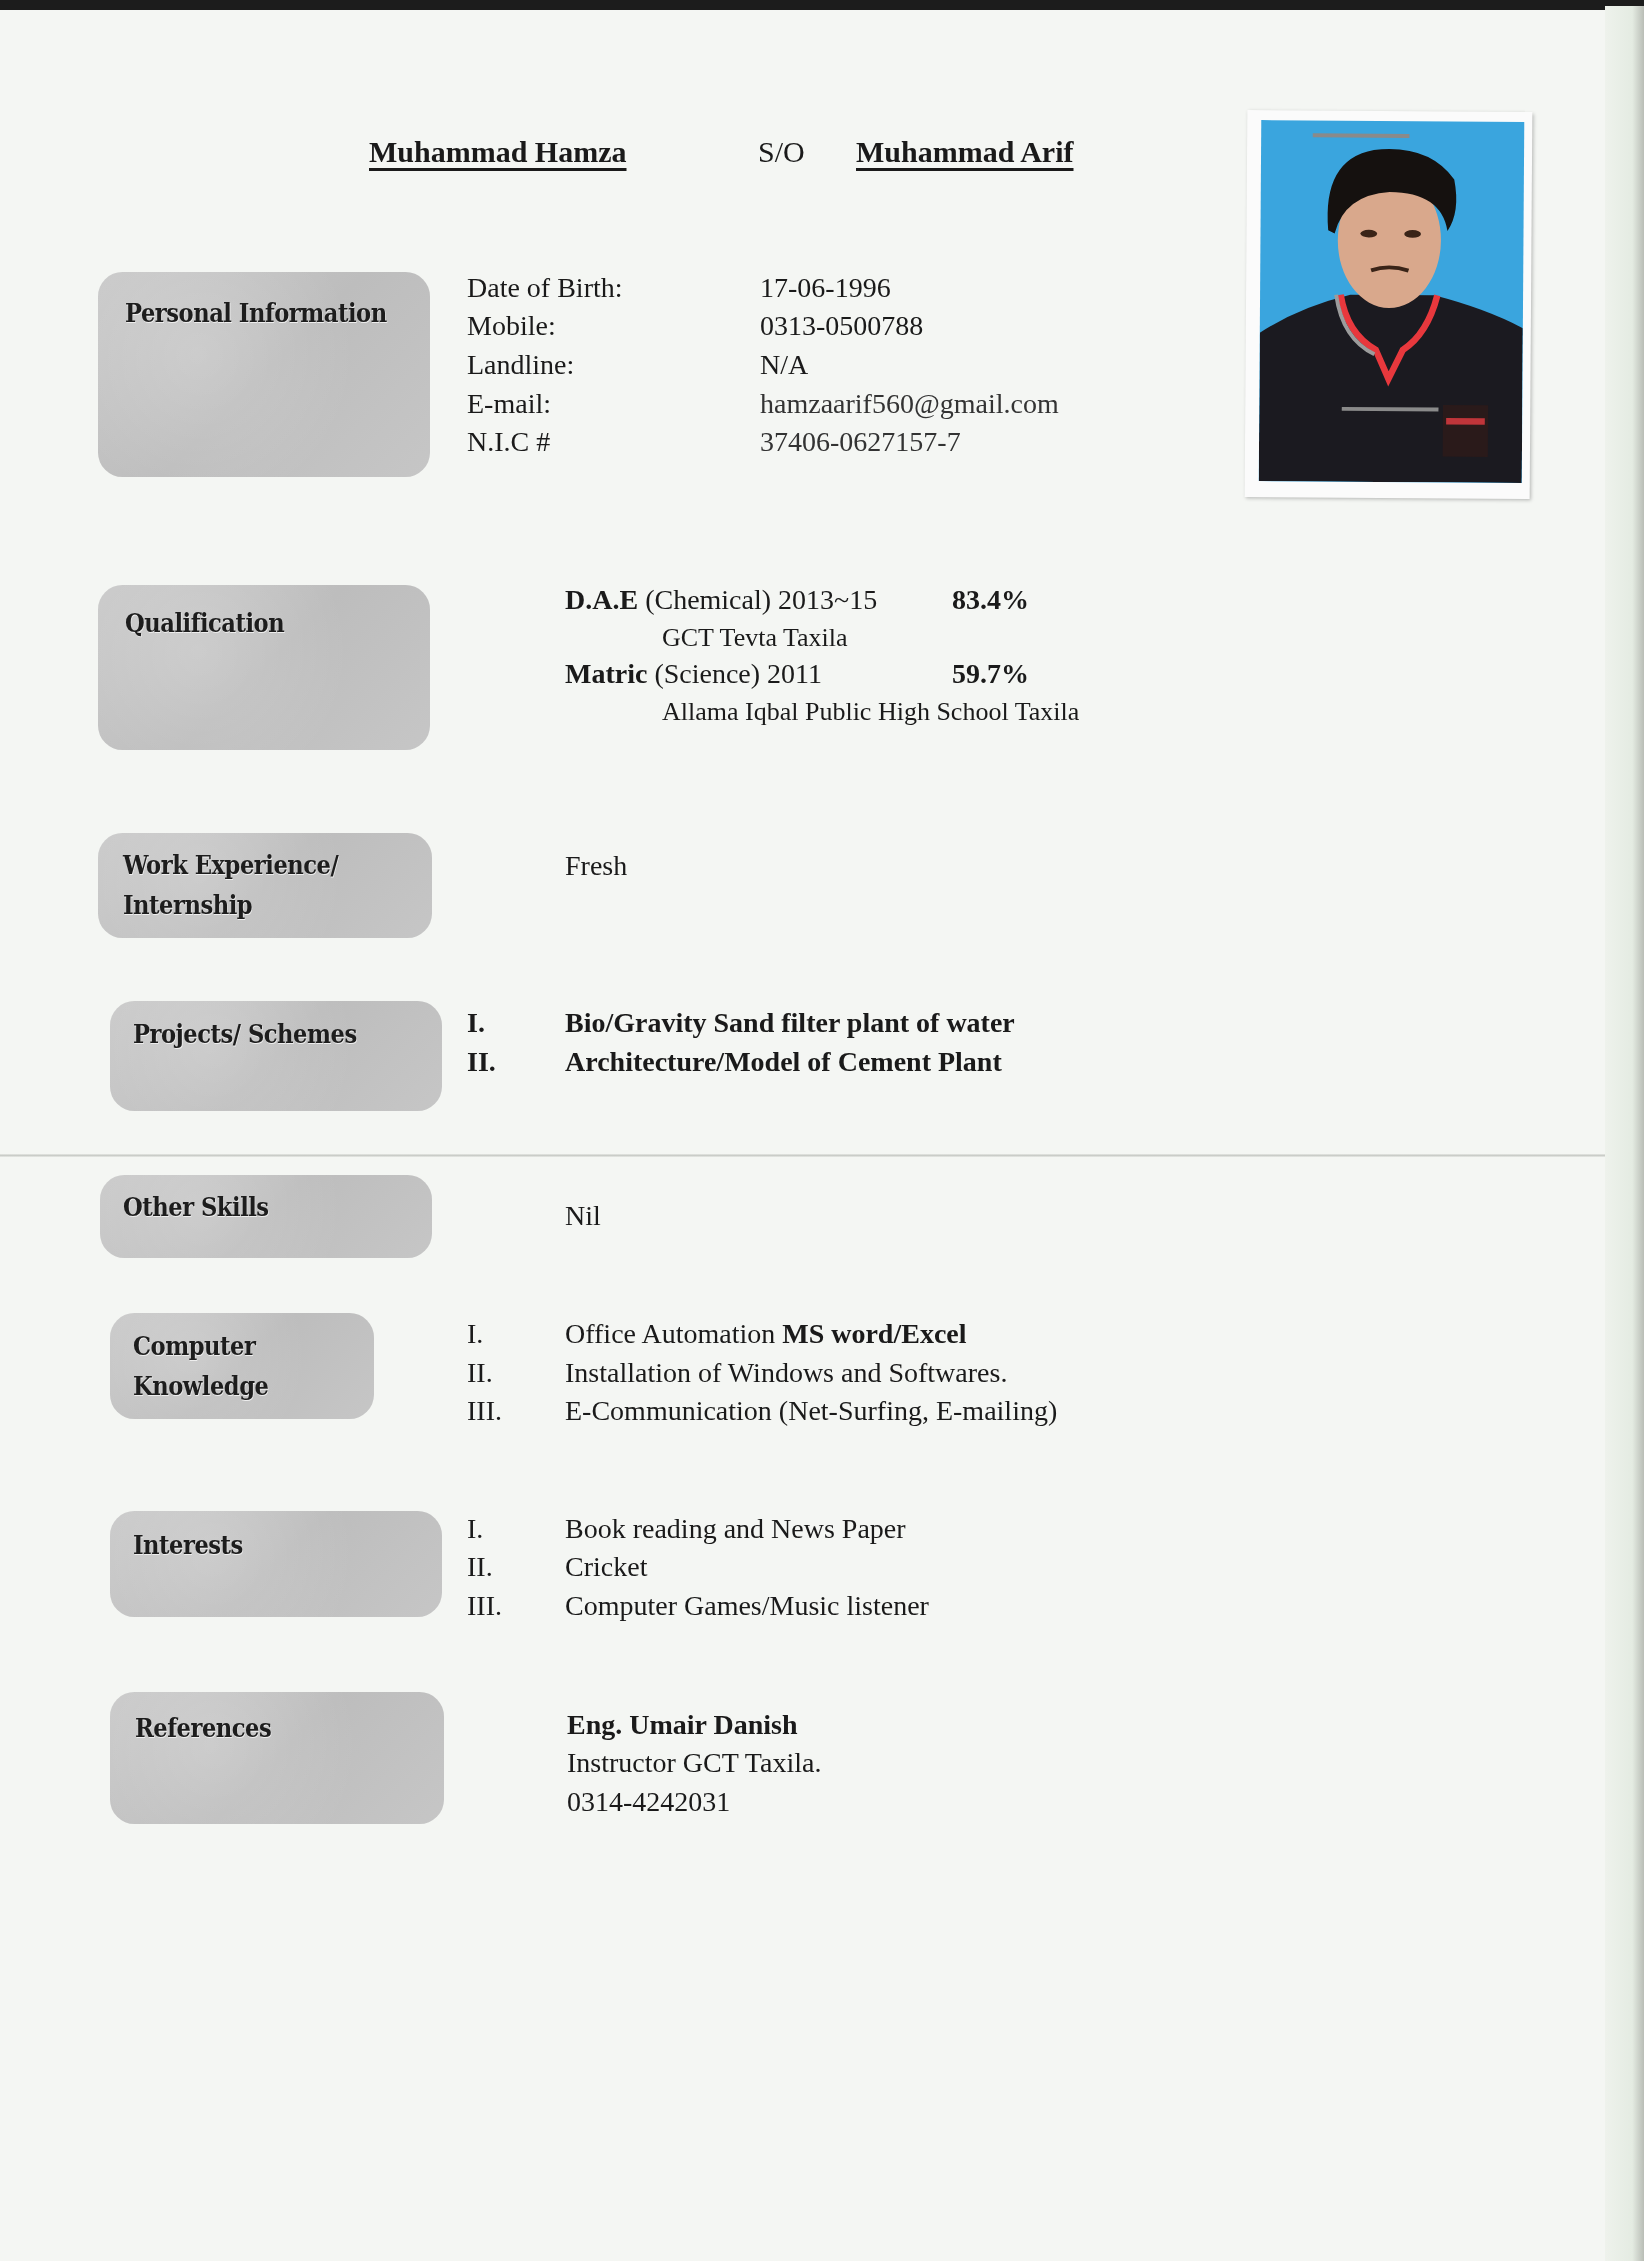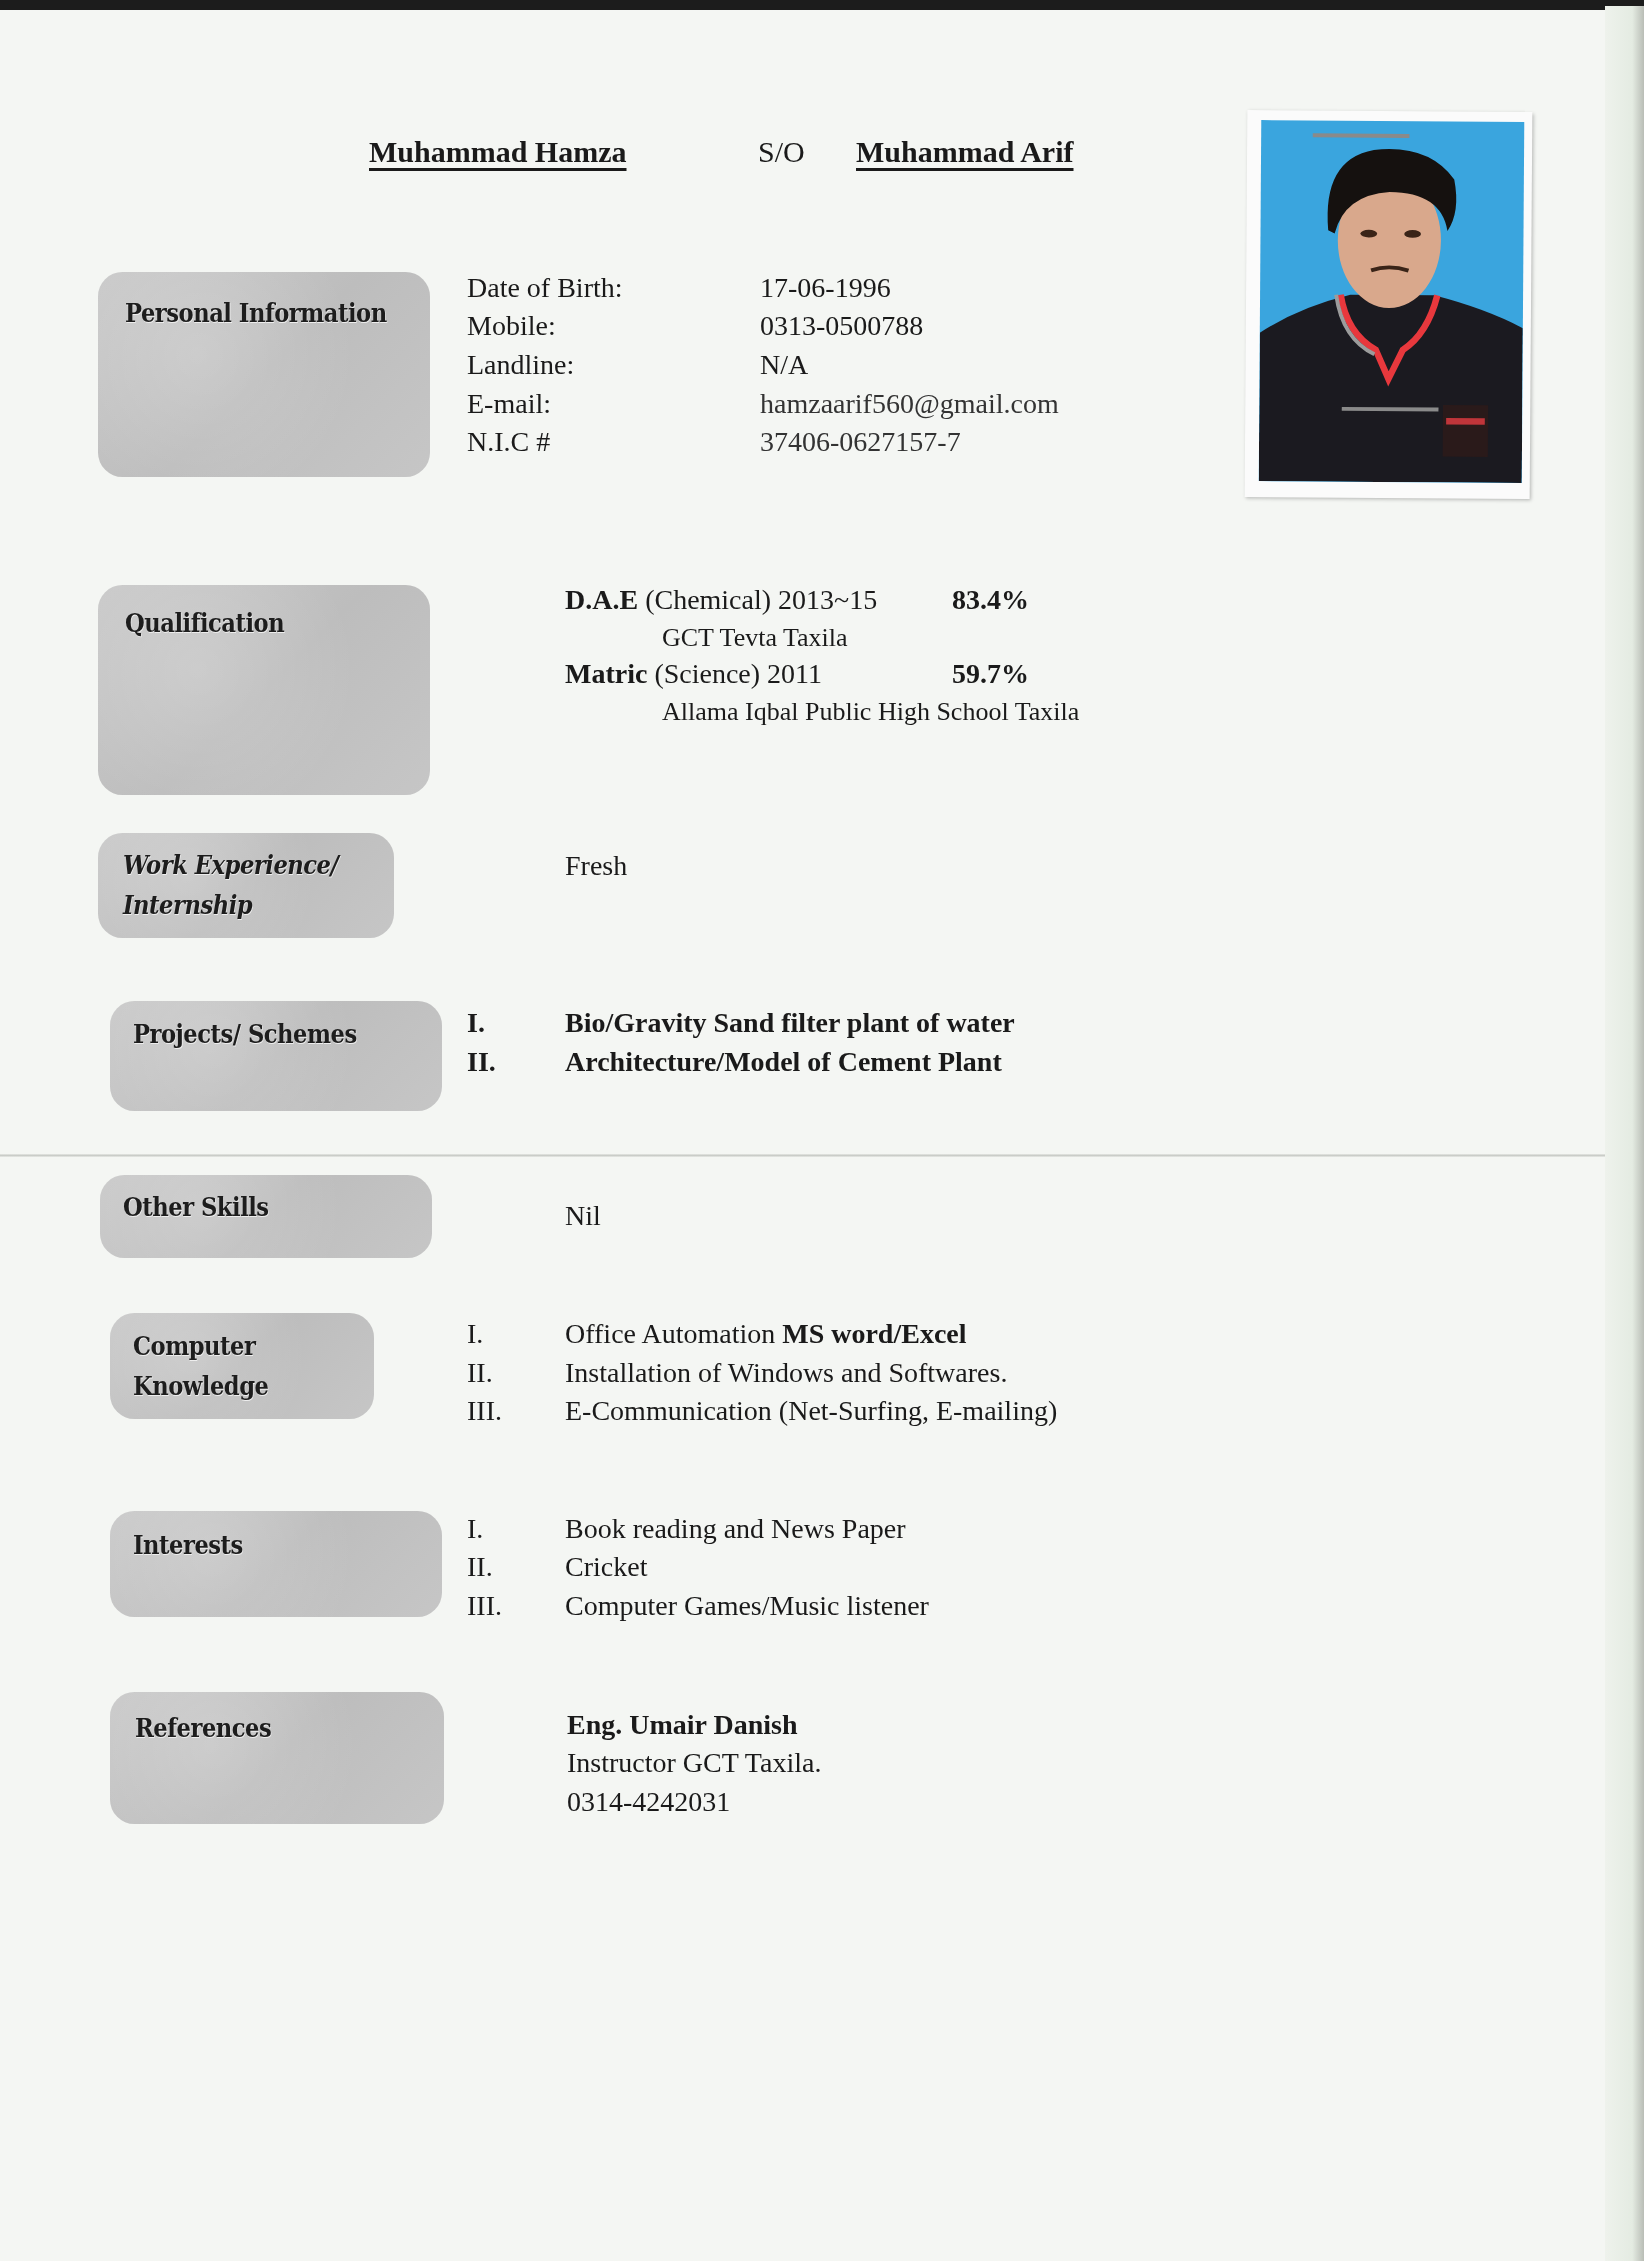--- a/index.html
+++ b/index.html
@@ -70,39 +70,39 @@
   <div class="abs t" style="left:467px;top:306px;">Mobile:</div>
   <div class="abs t" style="left:760px;top:306px;">0313-0500788</div>
   <div class="abs t" style="left:467px;top:345px;">Landline:</div>
   <div class="abs t" style="left:760px;top:345px;">N/A</div>
   <div class="abs t" style="left:467px;top:384px;text-align:right;">E-mail:</div>
   <div class="abs t" style="left:760px;top:384px;color:#333;">hamzaarif560@gmail.com</div>
   <div class="abs t" style="left:467px;top:422px;">N.I.C #</div>
   <div class="abs t" style="left:760px;top:422px;color:#333;">37406-0627157-7</div>
 </div>
 
-<div class="box" style="left:98px;top:585px;width:332px;height:210px;">
+<div class="box" style="left:98px;top:585px;width:332px;height:165px;">
   <div class="box-label" style="left:27px;top:18px;">Qualification</div>
 </div>
 <div class="abs t" style="left:565px;top:580px;">
   <span class="b">D.A.E</span>
   <span>(Chemical)</span>
   <span>2013~15</span>
 </div>
 <div class="abs t b" style="left:952px;top:580px;">83.4%</div>
 <div class="abs t" style="left:662px;top:618px;font-size:26px;">GCT Tevta Taxila</div>
 <div class="abs t" style="left:565px;top:654px;">
   <span class="b">Matric</span>
   <span>(Science)</span>
   <span>2011</span>
 </div>
 <div class="abs t b" style="left:952px;top:654px;text-align:right;">59.7%</div>
 <div class="abs t" style="left:662px;top:692px;font-size:26px;">Allama Iqbal Public High School Taxila</div>
 
-<div class="box" style="left:98px;top:833px;width:296px;height:105px;font-style:italic;">
+<div class="box" style="left:98px;top:833px;width:334px;height:105px;">
   <div class="box-label" style="left:24.5px;top:11.6px;">
     <div>Work Experience/</div>
     <div>Internship</div>
   </div>
 </div>
 <div class="abs t" style="left:565px;top:846px;">Fresh</div>
 
 <div class="box" style="left:110px;top:1001px;width:332px;height:110px;">
   <div class="box-label" style="left:23px;top:13px;">Projects/ Schemes</div>
 </div>

